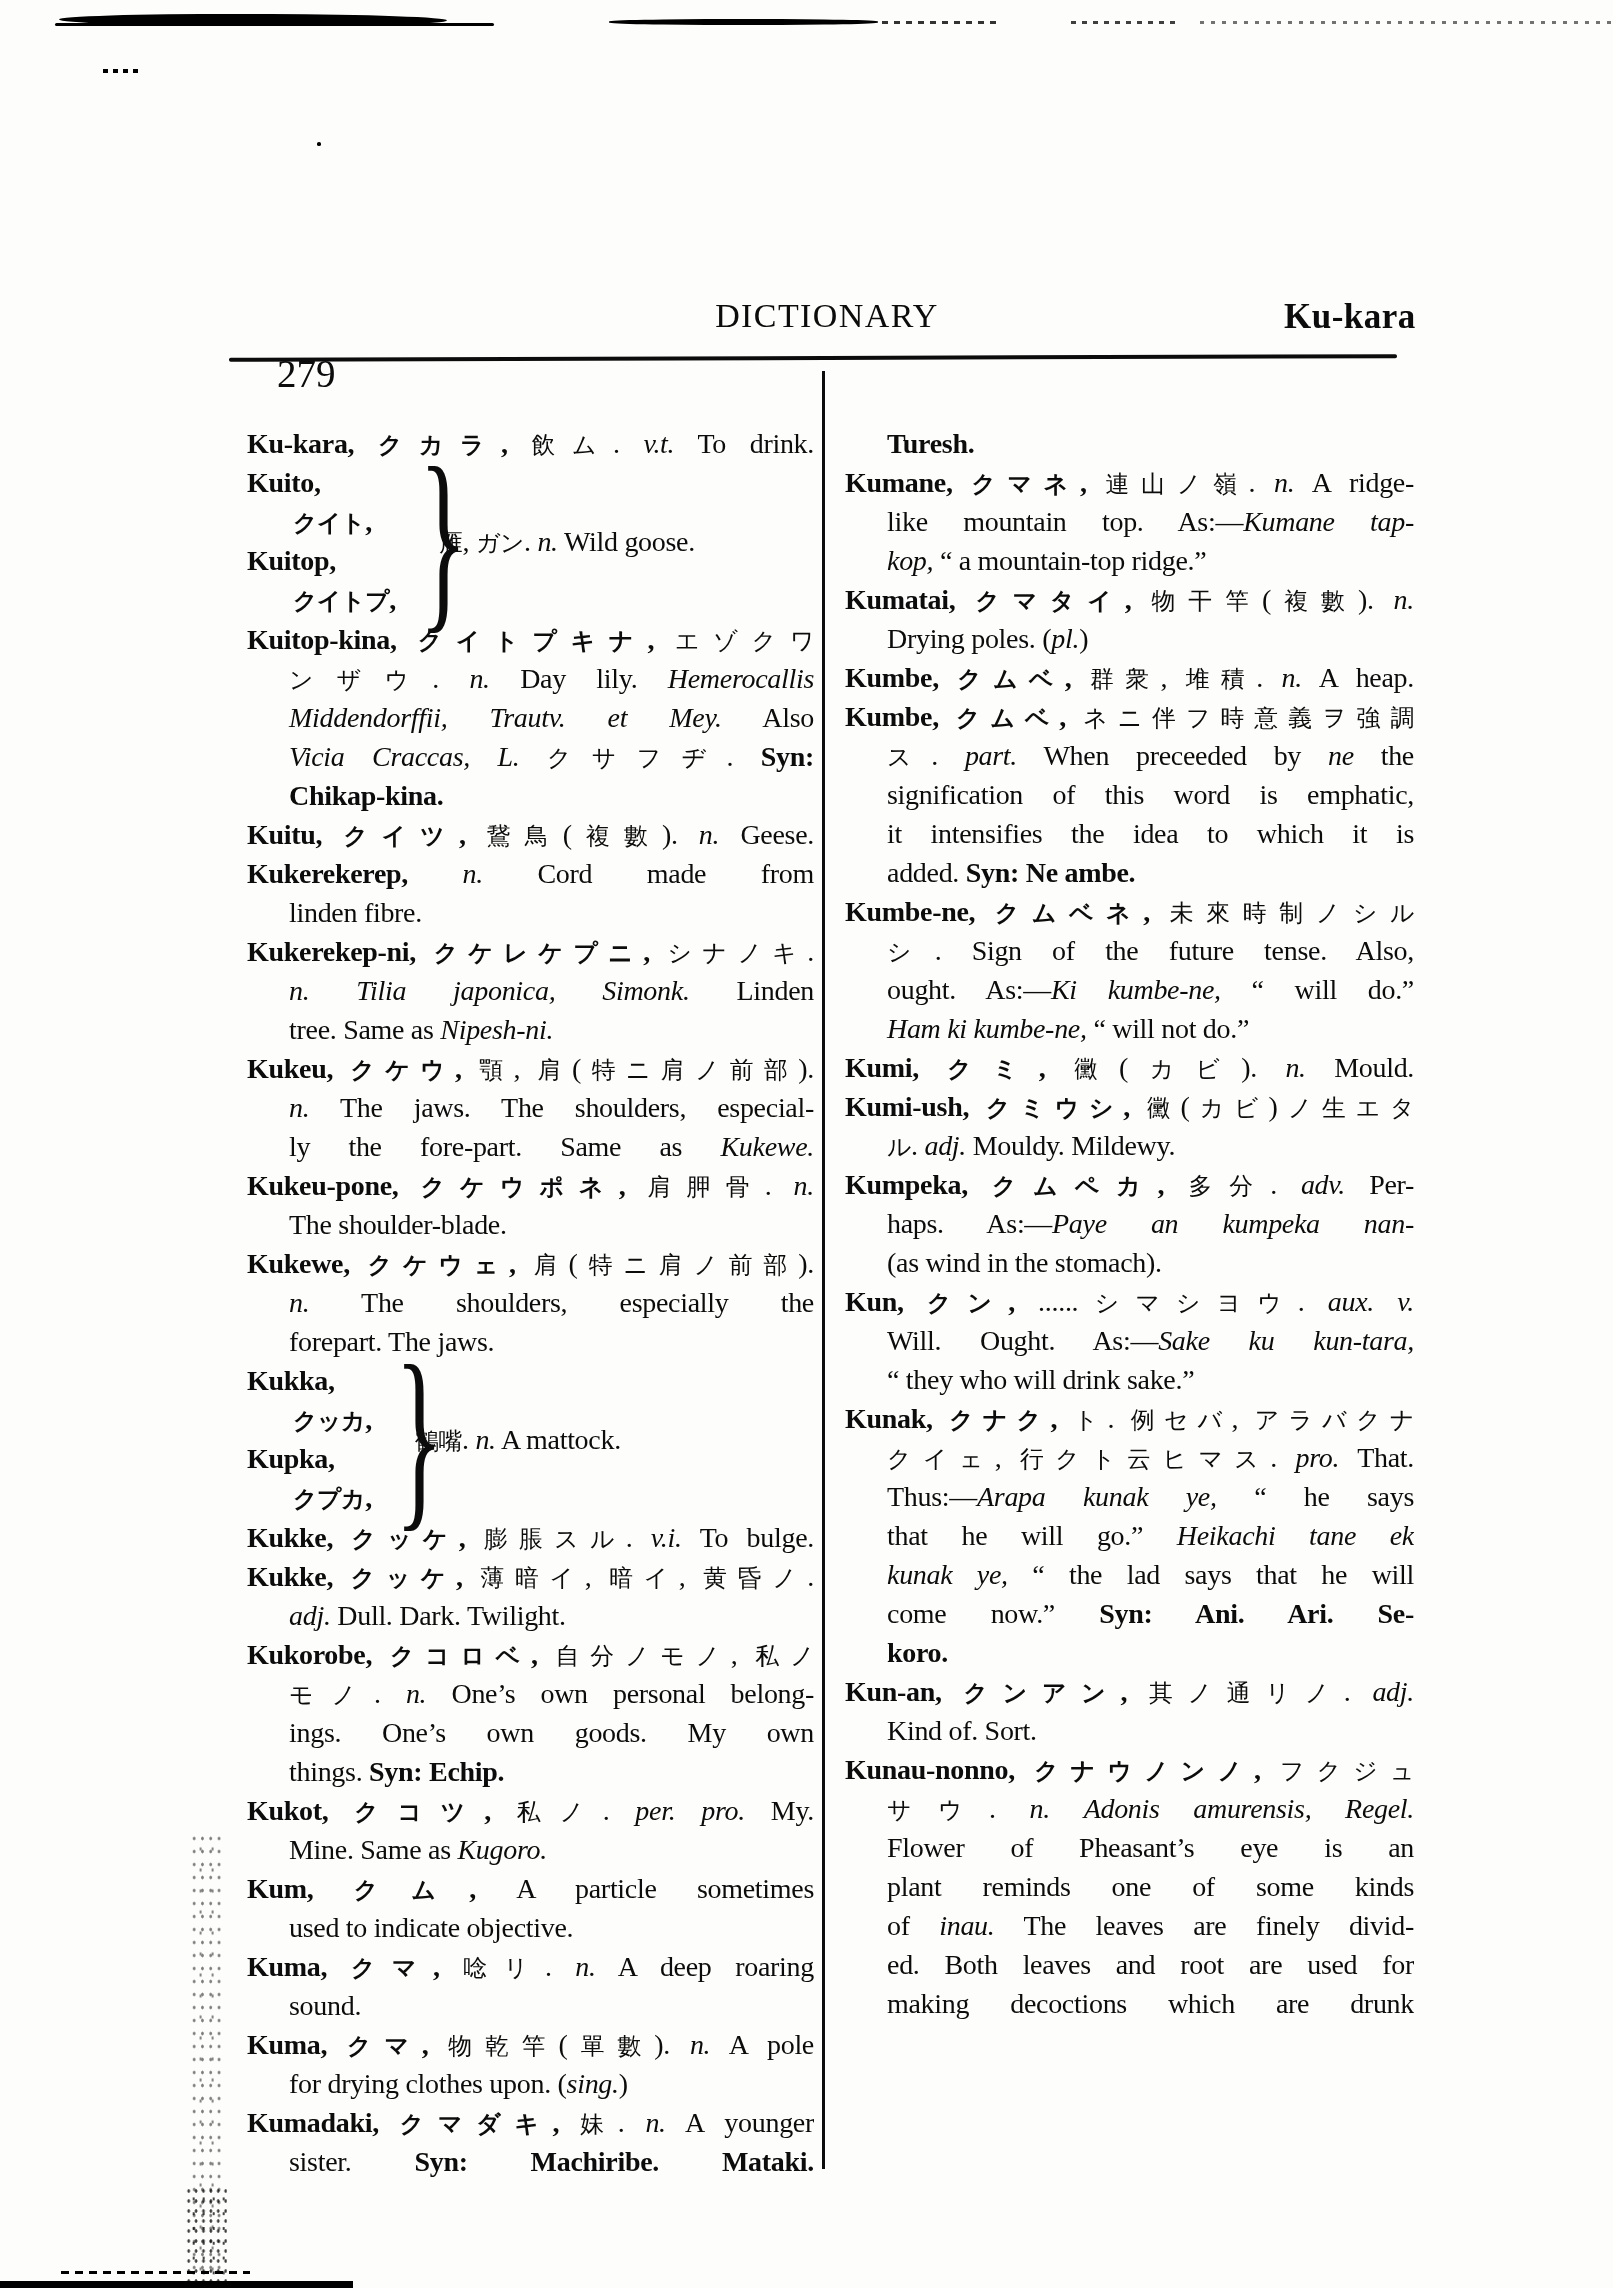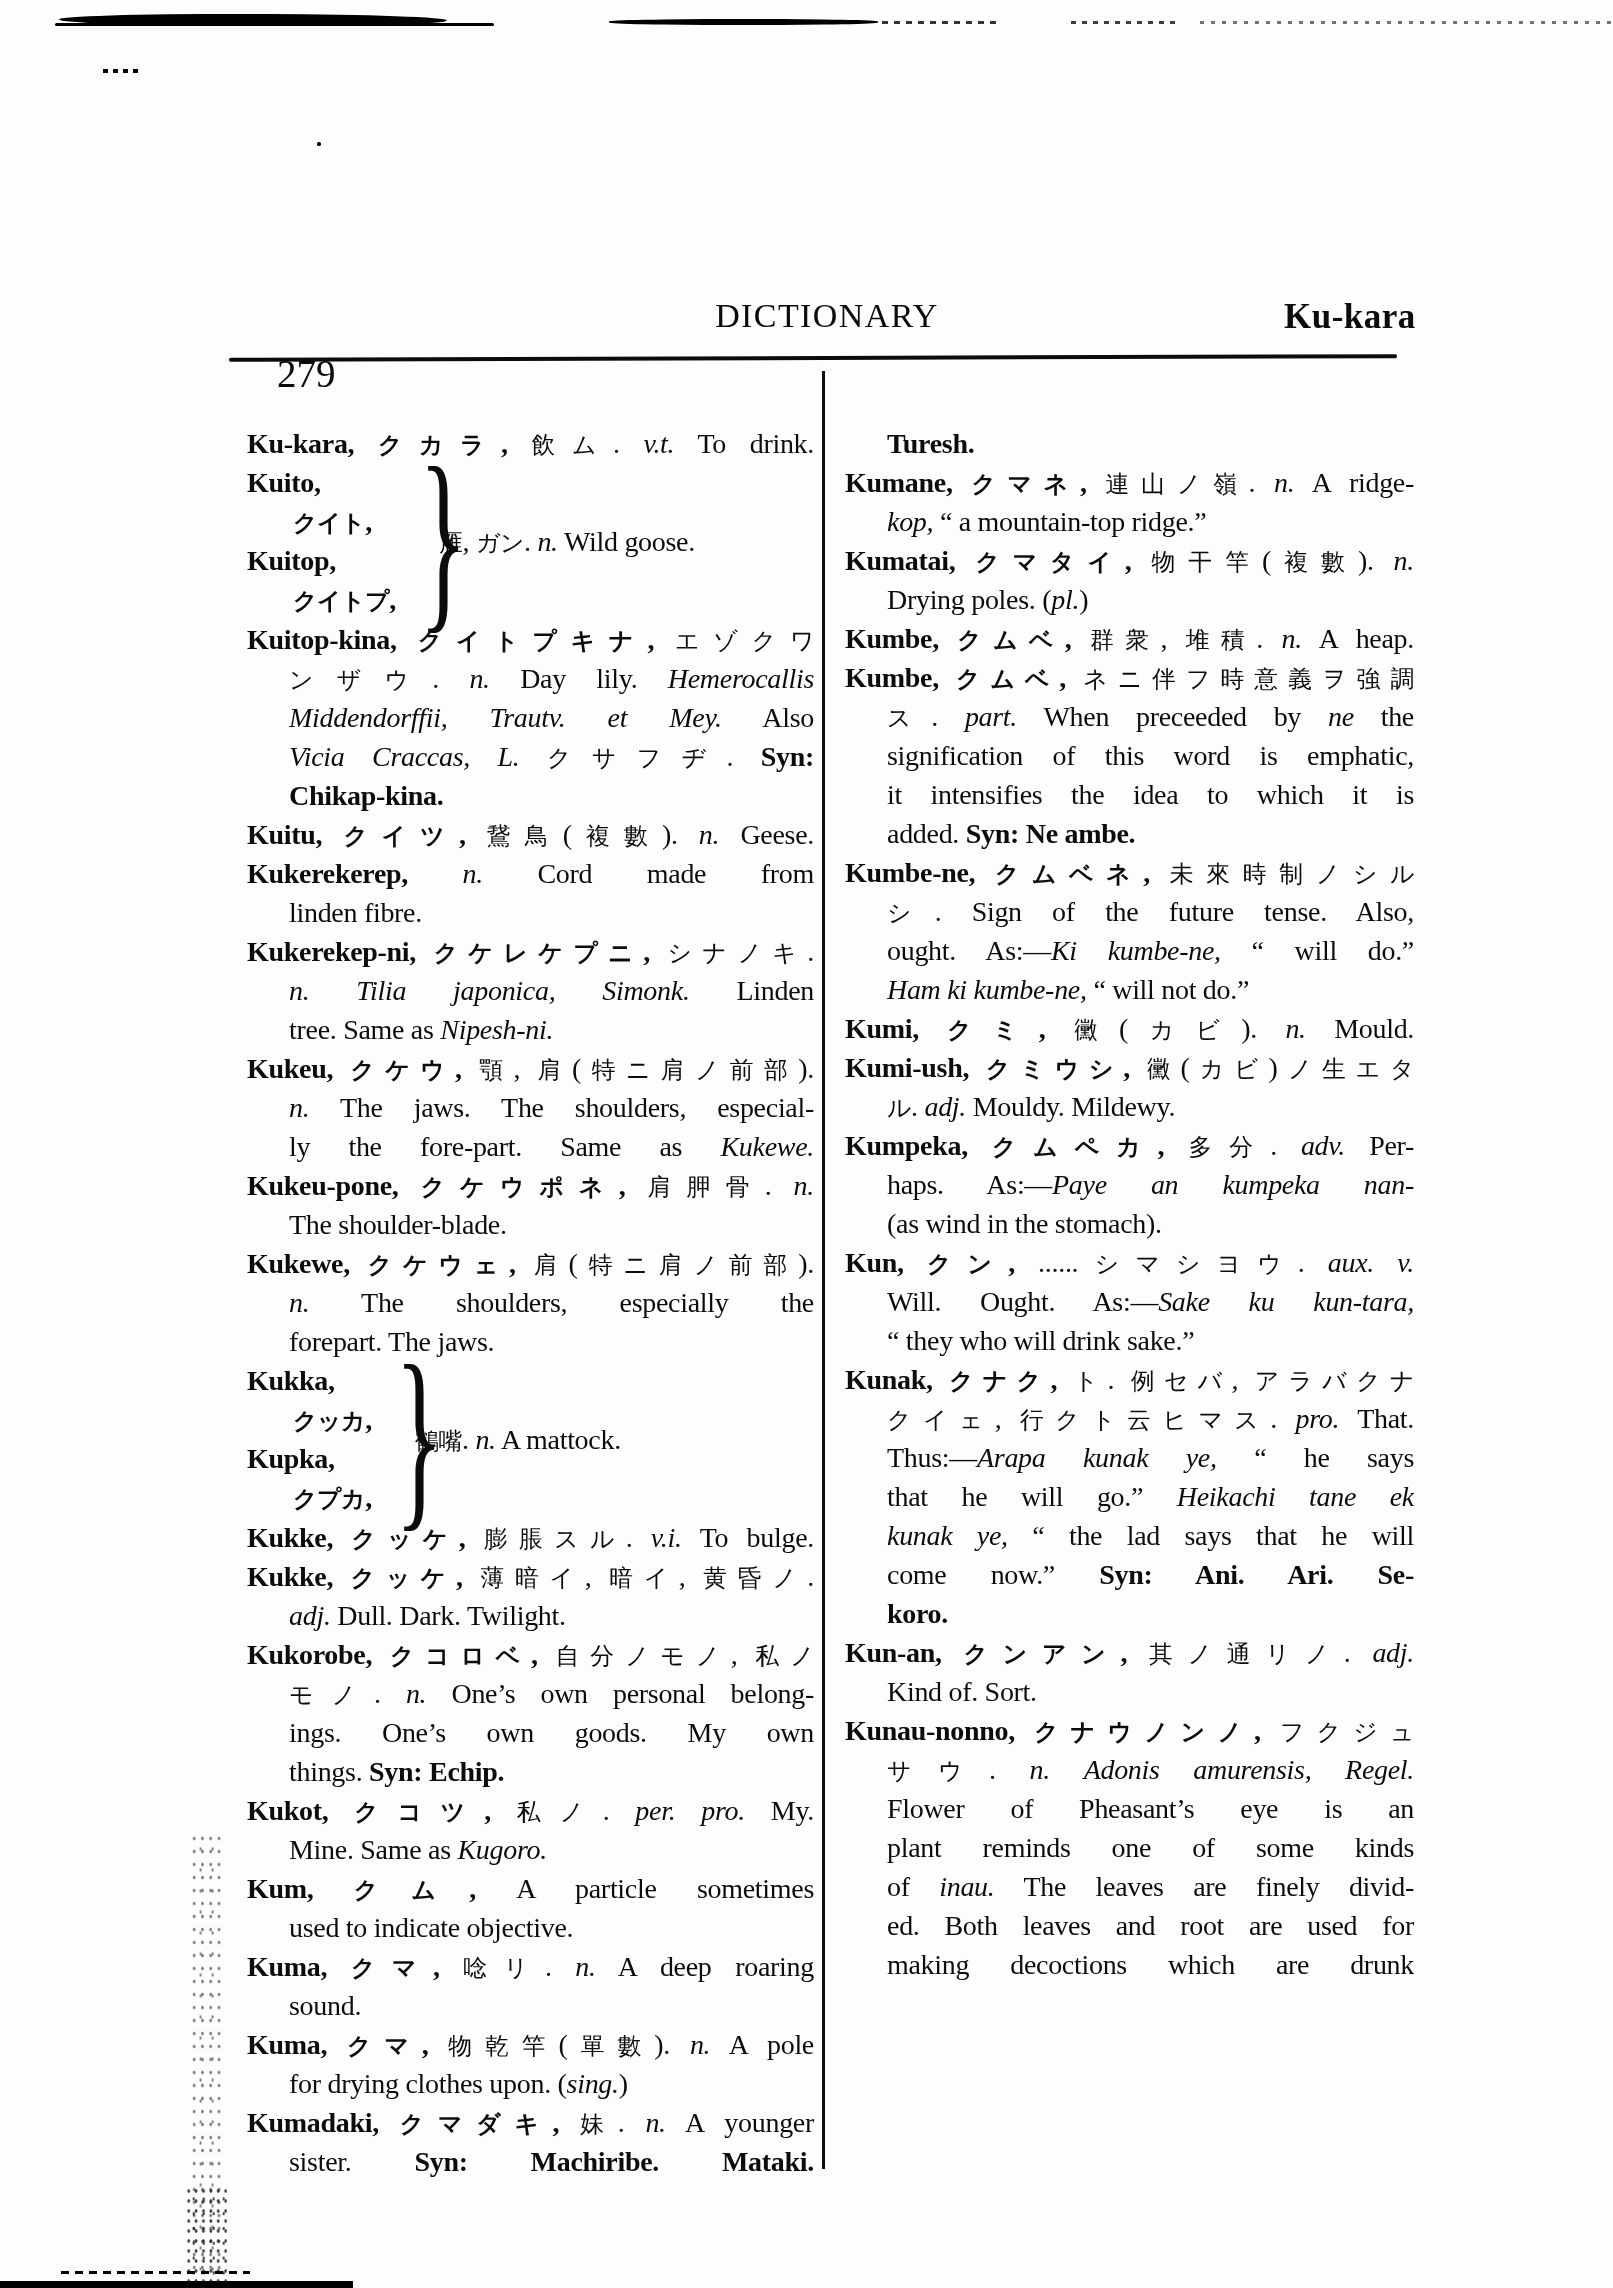--- a/index.html
+++ b/index.html
@@ -146,20 +146,21 @@
     <div class="line just"><span class="b">Kuma, </span><span class="b k">クマ</span><span class="b">,</span><span> </span><span class="k">唸リ</span><span>. </span><span class="i">n.</span><span> A deep roaring</span></div>
     <div class="line ind"><span>sound.</span></div>
     <div class="line just"><span class="b">Kuma, </span><span class="b k">クマ</span><span class="b">,</span><span> </span><span class="k">物乾竿</span><span>(</span><span class="k">單數</span><span>). </span><span class="i">n.</span><span> A pole</span></div>
     <div class="line ind"><span>for drying clothes upon. (</span><span class="i">sing.</span><span>)</span></div>
     <div class="line just"><span class="b">Kumadaki, </span><span class="b k">クマダキ</span><span class="b">,</span><span> </span><span class="k">妹</span><span>. </span><span class="i">n.</span><span> A younger</span></div>
     <div class="line ind just"><span>sister. </span><span class="b">Syn: Machiribe. Mataki.</span></div>
   </div>
 <div class="col" id="right-col">
     <div class="line ind"><span class="b">Turesh.</span></div>
     <div class="line just"><span class="b">Kumane, </span><span class="b k">クマネ</span><span class="b">,</span><span> </span><span class="k">連山ノ嶺</span><span>. </span><span class="i">n.</span><span> A ridge-</span></div>
+    <div class="line ind just"><span>like mountain top. As:—</span><span class="i">Kumane tap-</span></div>
     <div class="line ind"><span class="i">kop,</span><span> “ a mountain-top ridge.”</span></div>
     <div class="line just"><span class="b">Kumatai, </span><span class="b k">クマタイ</span><span class="b">,</span><span> </span><span class="k">物干竿</span><span>(</span><span class="k">複數</span><span>). </span><span class="i">n.</span></div>
     <div class="line ind"><span>Drying poles. (</span><span class="i">pl.</span><span>)</span></div>
     <div class="line just"><span class="b">Kumbe, </span><span class="b k">クムベ</span><span class="b">,</span><span> </span><span class="k">群衆</span><span>, </span><span class="k">堆積</span><span>. </span><span class="i">n.</span><span> A heap.</span></div>
     <div class="line just"><span class="b">Kumbe, </span><span class="b k">クムベ</span><span class="b">,</span><span> </span><span class="k">ネニ伴フ時意義ヲ強調</span></div>
     <div class="line ind just"><span class="k">ス</span><span>. </span><span class="i">part.</span><span> When preceeded by </span><span class="i">ne</span><span> the</span></div>
     <div class="line ind just"><span>signification of this word is emphatic,</span></div>
     <div class="line ind just"><span>it intensifies the idea to which it is</span></div>
     <div class="line ind"><span>added. </span><span class="b">Syn: Ne ambe.</span></div>
     <div class="line just"><span class="b">Kumbe-ne, </span><span class="b k">クムベネ</span><span class="b">,</span><span> </span><span class="k">未來時制ノシル</span></div>

